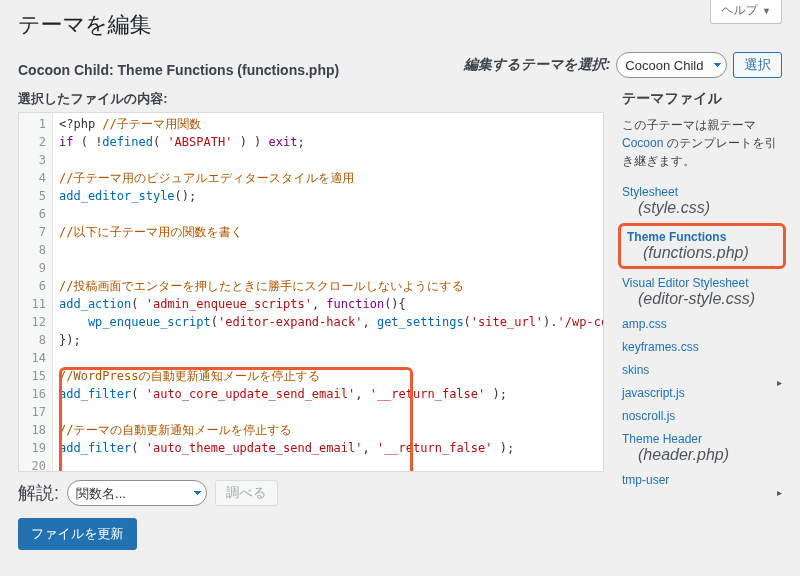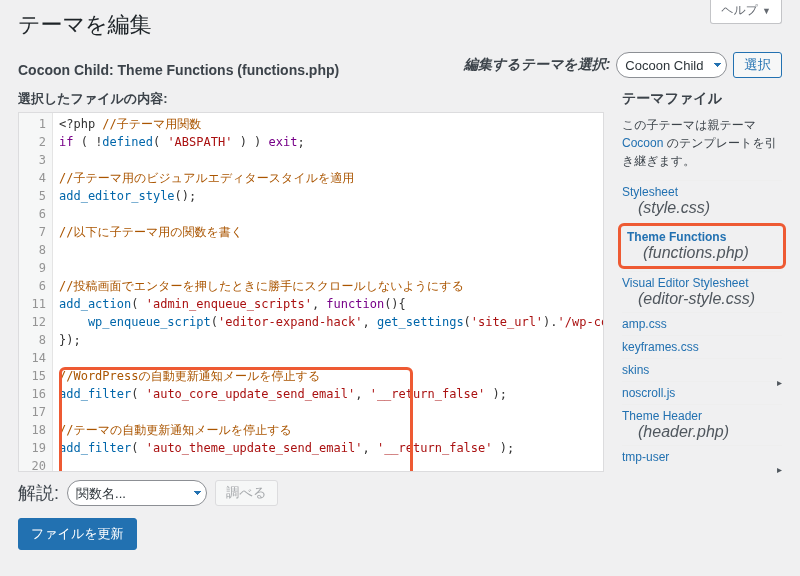--- a/index.html
+++ b/index.html
@@ -128,20 +128,23 @@
           <li>
             <a href="#">amp.css</a>
           </li>
           <li>
             <a href="#">keyframes.css</a>
           </li>
           <li class="folder">
             <a href="#">skins</a>
           </li>
           <li>
+            <a href="#">javascript.js</a>
+          </li>
+          <li>
             <a href="#">noscroll.js</a>
           </li>
           <li>
             <a href="#">Theme Header</a>
             <span class="sub">(header.php)</span>
           </li>
           <li class="folder">
             <a href="#">tmp-user</a>
           </li>
         </ul>

